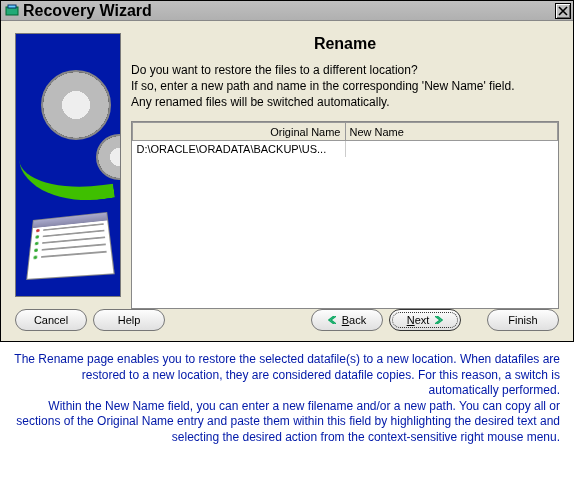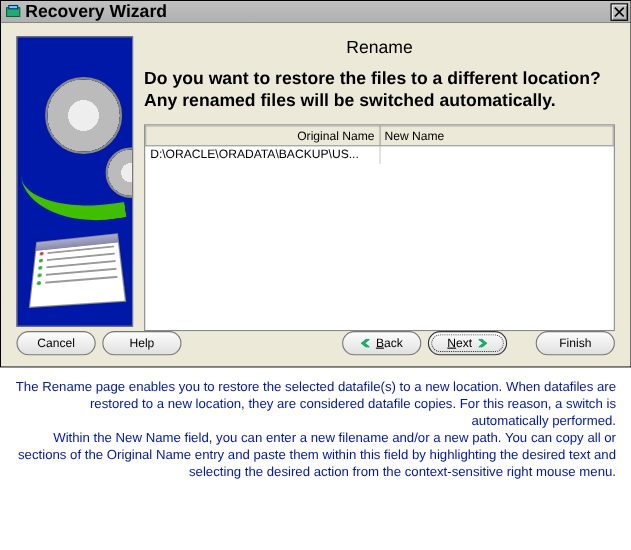--- a/index.html
+++ b/index.html
@@ -106,31 +106,30 @@
   .dot.r { background: #c33; }
   .dot.g { background: #3a3; }
   .bar { height: 2px; background: #999; flex: 1; }
 
   .main {
     flex: 1;
     display: flex;
     flex-direction: column;
   }
   .page-title {
-    font-weight: normal;
+    font-weight: bold;
     font-size: 16px;
     text-align: center;
     margin: 2px 0 10px 0;
     color: #000;
   }
   .prompt p {
     margin: 0 0 2px 0;
-    font-size: 16px;
+    font-size: 12px;
     color: #000;
-    font-weight: bold;
   }
   .table-wrap {
     margin-top: 10px;
     border: 1px solid #888;
     background: #fff;
     height: 188px;
     overflow: hidden;
   }
   table {
     width: 100%;
@@ -246,20 +245,21 @@
               <span class="dot g"></span>
               <span class="bar"></span>
             </div>
         </div>
       </div>
 
       <div class="main">
         <div class="page-title">Rename</div>
         <div class="prompt">
           <p>Do you want to restore the files to a different location?</p>
+          <p>If so, enter a new path and name in the corresponding 'New Name' field.</p>
           <p>Any renamed files will be switched automatically.</p>
         </div>
 
         <div class="table-wrap">
           <table>
             <thead>
               <tr>
                 <th class="col-orig">Original Name</th>
                 <th class="col-new">New Name</th>
               </tr>

